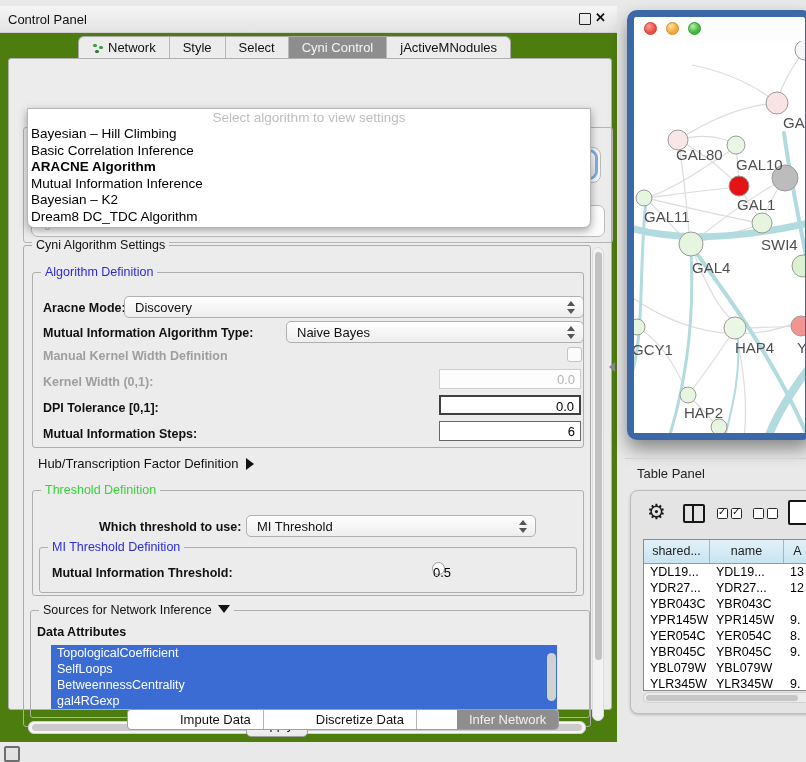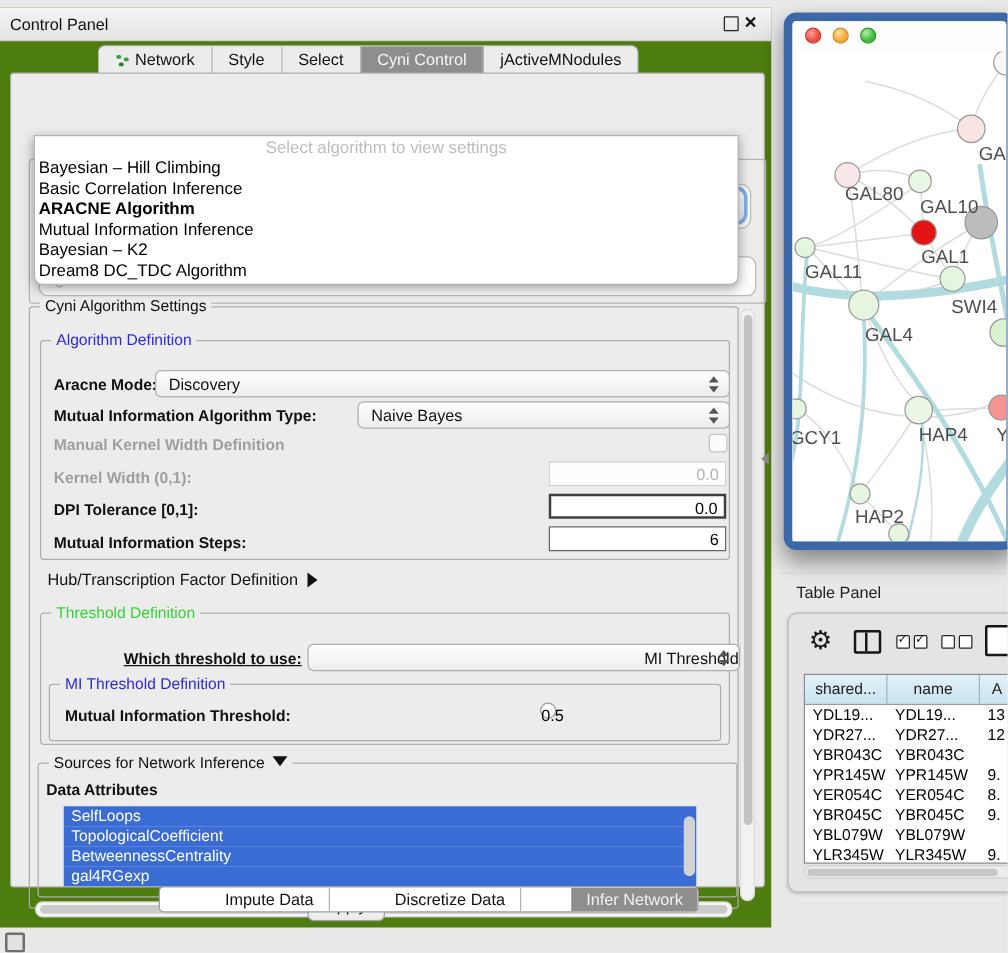--- a/index.html
+++ b/index.html
@@ -201,38 +201,38 @@
           <span class="bold-label" style="left:10px;top:154px;">Mutual Information Steps:</span>
           <div class="field medium" style="left:406px;top:148px;">6</div>
         </div>
 
         <div class="hub-row">
           <span>Hub/Transcription Factor Definition</span><span class="tri-right"></span>
         </div>
 
         <div class="groupbox" style="left:8px;top:244px;width:550px;height:104px;">
           <span class="gtitle green">Threshold Definition</span>
-          <span class="bold-label" style="left:66px;top:29px;text-decoration:underline;">Which threshold to use:</span>
-          <div class="combo" style="left:213px;top:24px;width:346px;text-align:right;">
+          <span class="bold-label" style="left:66px;top:29px;">Which threshold to use:</span>
+          <div class="combo" style="left:213px;top:24px;width:290px;">
             <span>MI Threshold</span>
             <span class="arr"></span>
           </div>
           <div class="groupbox" style="left:6px;top:56px;width:536px;height:44px;">
             <span class="gtitle blue">MI Threshold Definition</span>
             <span class="bold-label" style="left:12px;top:18px;">Mutual Information Threshold:</span>
             <div class="field light" style="left:392px;top:14px;">0.5</div>
           </div>
         </div>
 
         <div class="groupbox" style="left:6px;top:364px;width:558px;height:106px;">
           <span class="gtitle"><span>Sources for Network Inference</span><span class="tri-down"></span></span>
           <span class="bold-label" style="left:6px;top:14px;">Data Attributes</span>
           <div class="attr-list" id="attr-list">
+              <div class="attr-row">TopologicalCoefficient</div>
               <div class="attr-row">SelfLoops</div>
-              <div class="attr-row">TopologicalCoefficient</div>
               <div class="attr-row">BetweennessCentrality</div>
               <div class="attr-row">gal4RGexp</div>
             </div>
           <div class="attr-vthumb"></div>
         </div>
 
         <div class="hscroll">
             <div class="thumb"></div>
           </div>
       </div>

